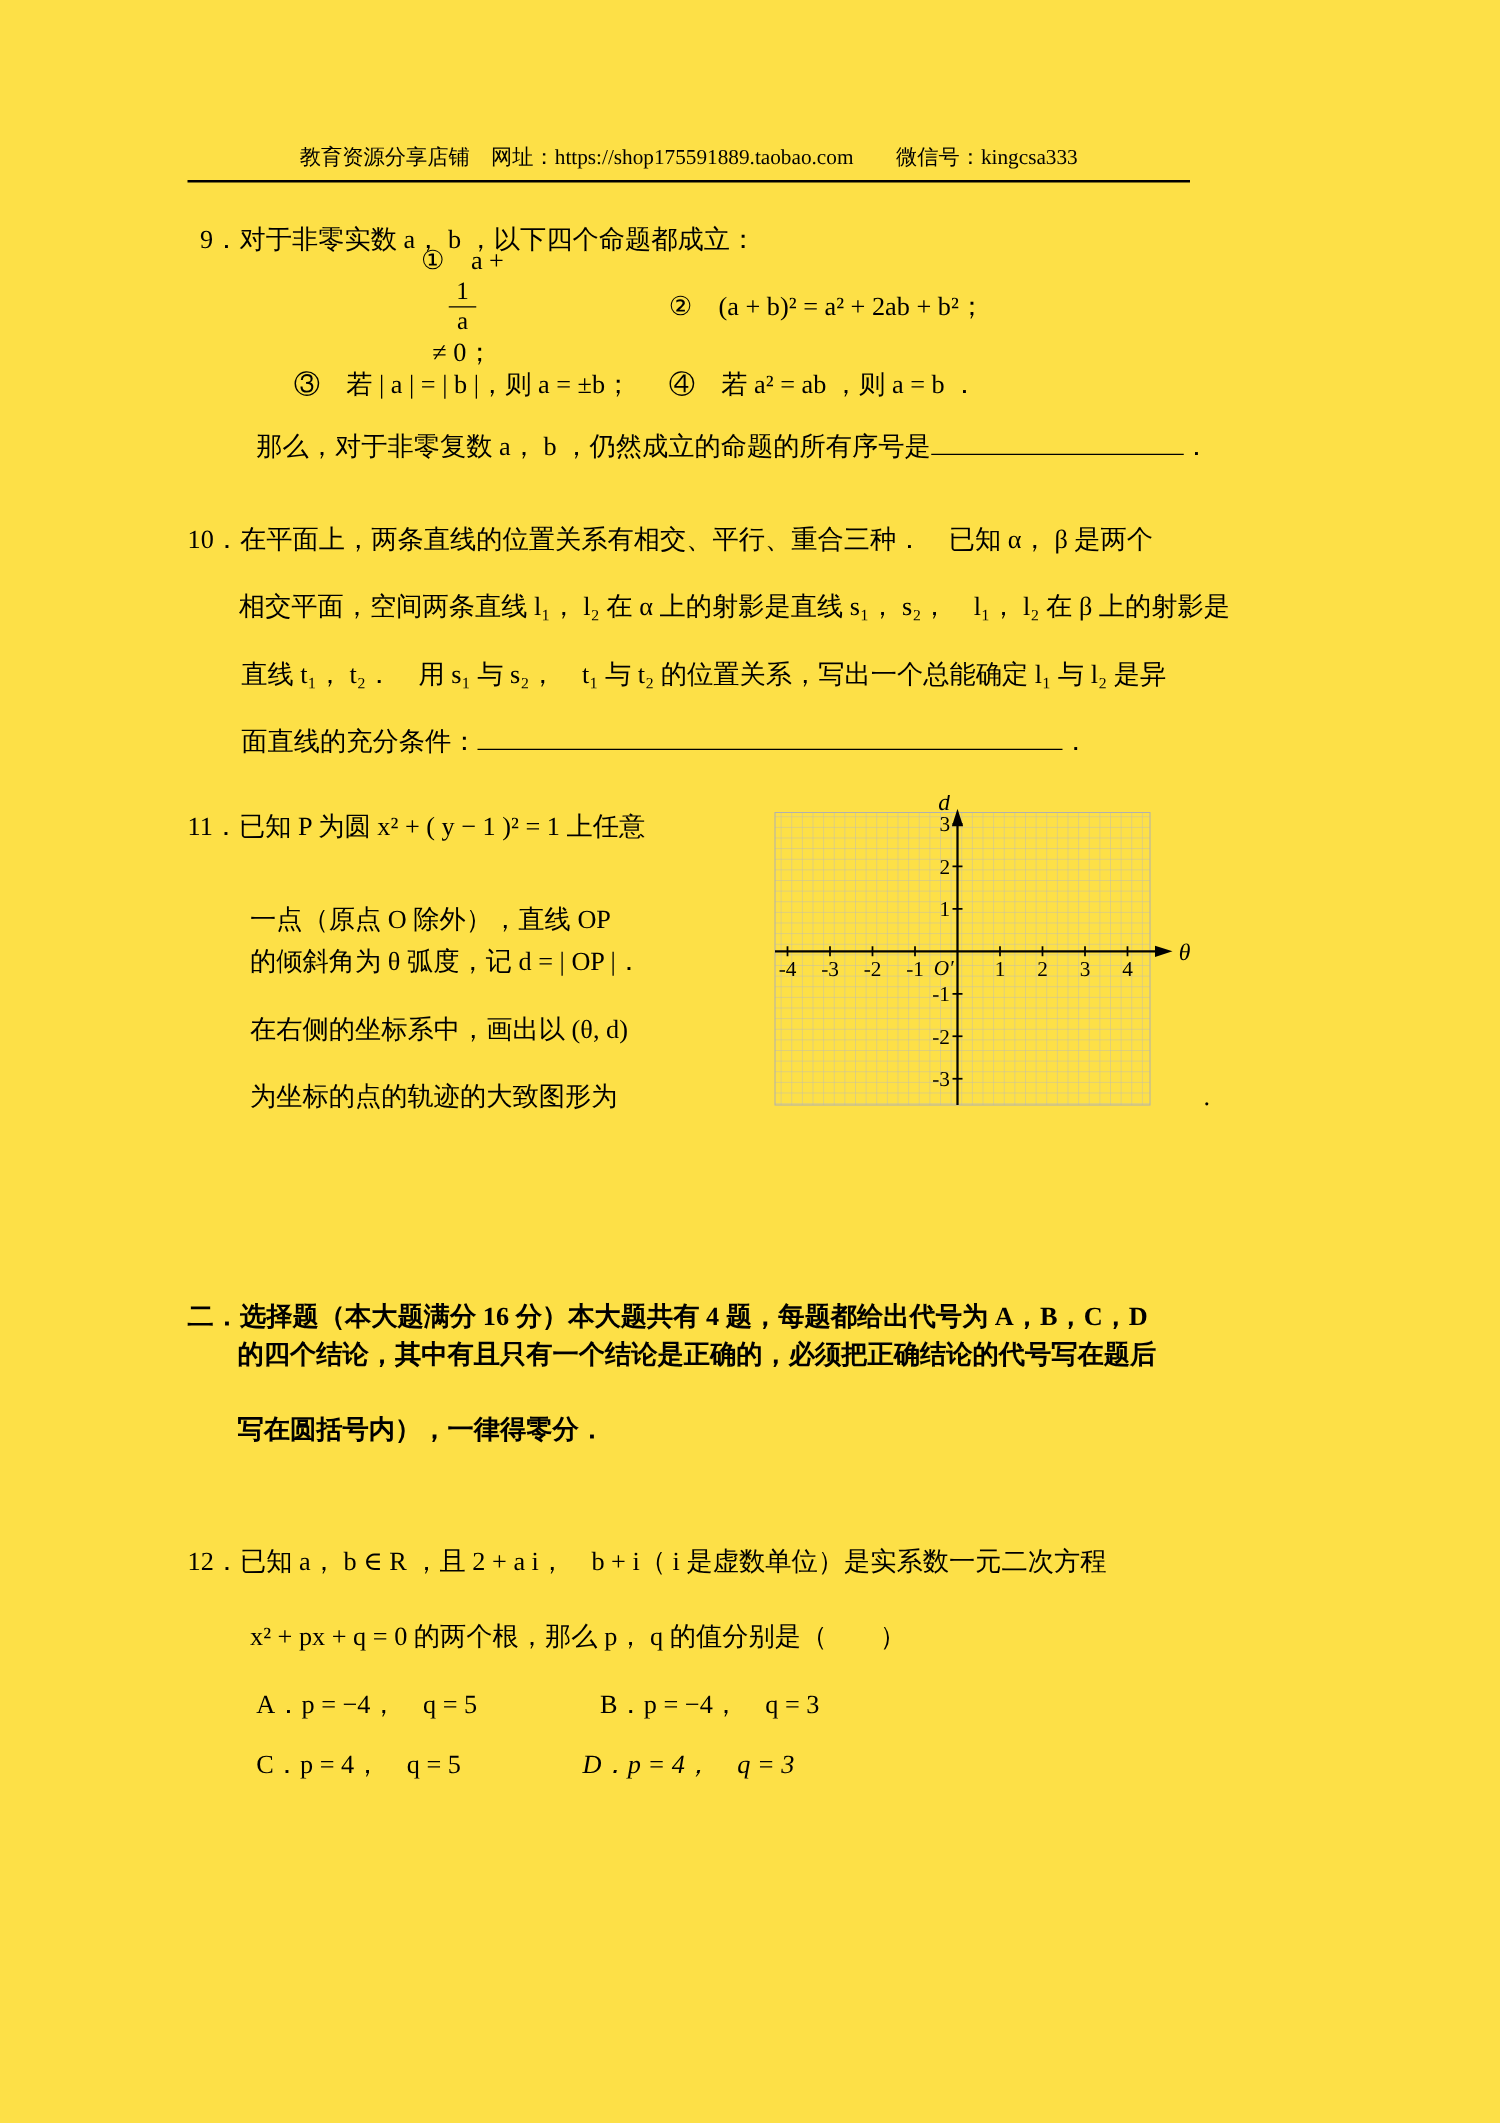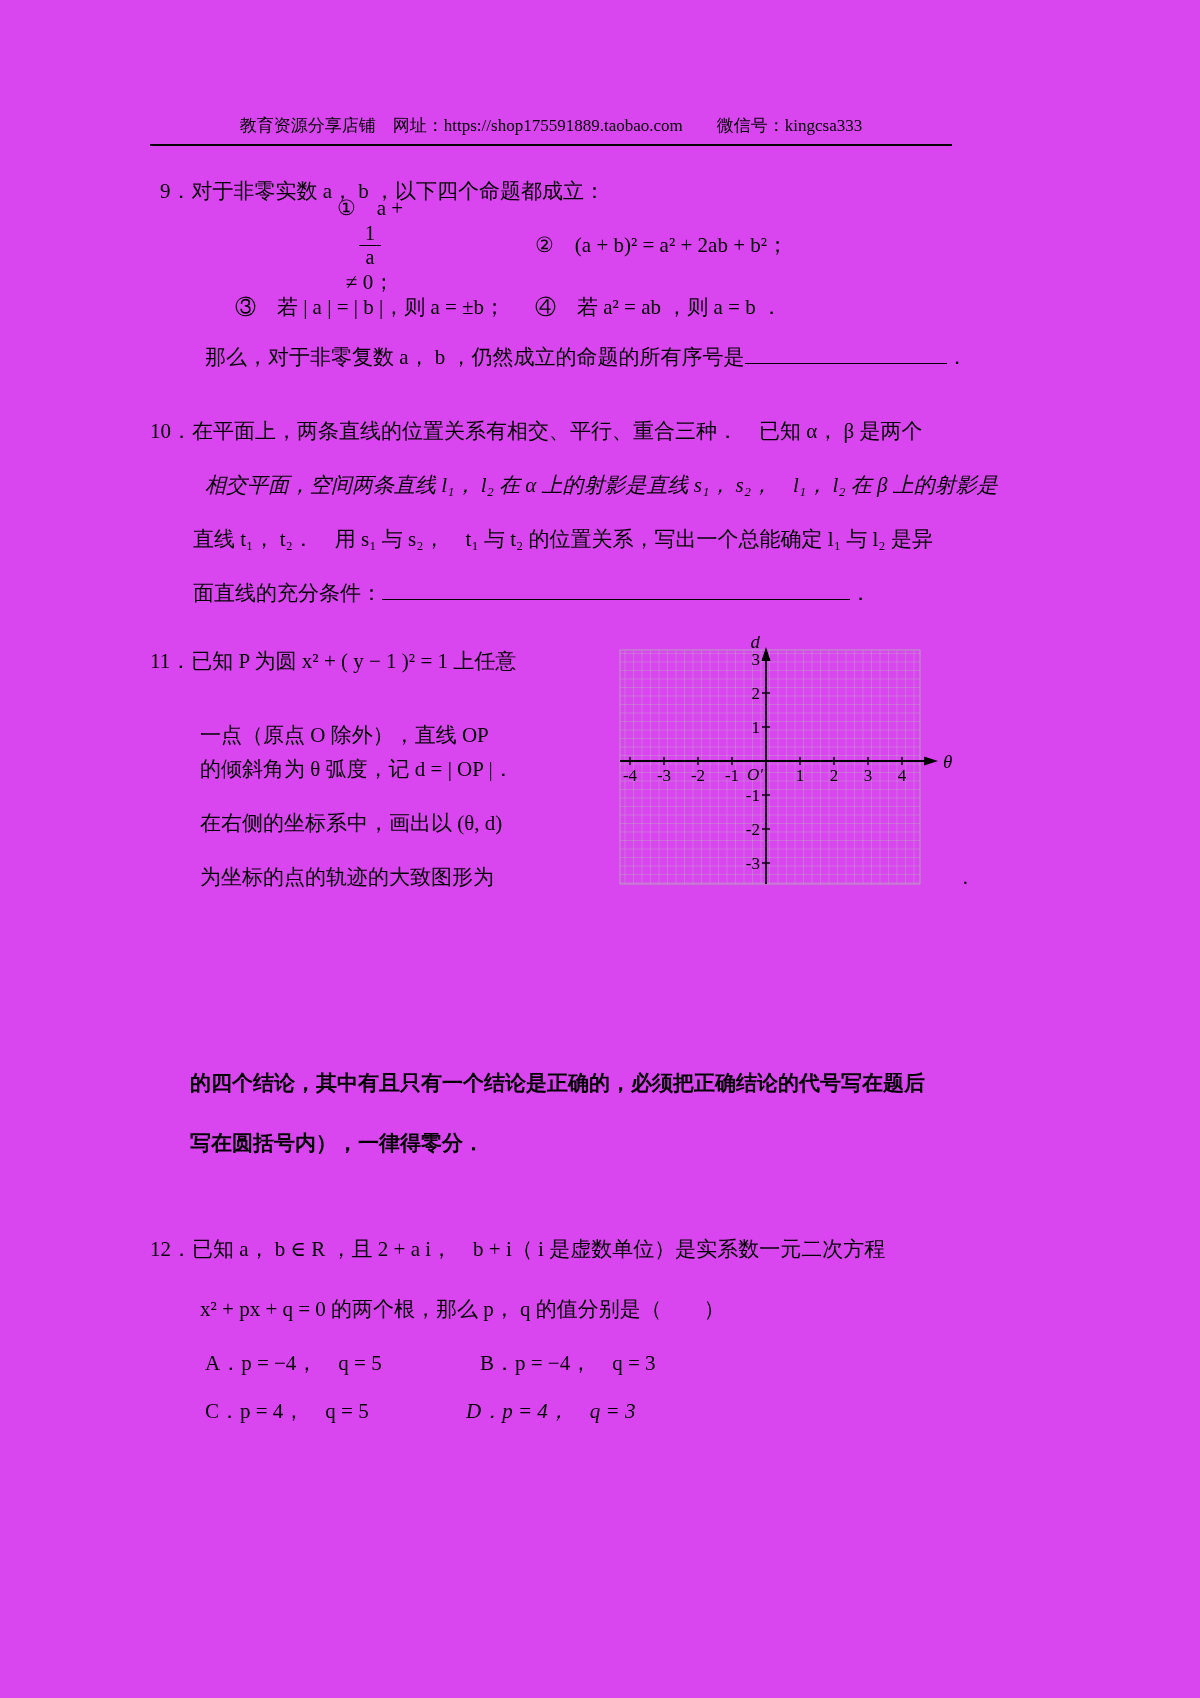--- a/index.html
+++ b/index.html
@@ -2,21 +2,21 @@
 <html><head>
 <meta charset="utf-8">
 <style>
   * { margin:0; padding:0; box-sizing:border-box; }
   html,body { background:#ffffff; }
   body {
     width:1200px; height:1698px;
     font-family:"Liberation Serif","DejaVu Serif",serif;
     color:#000; position:relative; overflow:hidden;
   }
-  .page { position:absolute; inset:0; background:#d946ef; }
+  .page { position:absolute; inset:0; background:#fde047; }
 
   .line { position:absolute; white-space:nowrap; font-size:21px; line-height:1.25; }
 
   
   .doc-header { position:absolute; top:114px; left:150px; width:802px; text-align:center; font-size:17px; }
   .header-rule { border:none; border-top:2px solid #000; margin-top:7px; }
 
   
   .items-row { display:flex; align-items:center; }
   .item-first { width:330px; display:inline-flex; align-items:center;flex-direction:column; }
@@ -66,21 +66,21 @@
   <div class="line items-row" style="top:294px; left:205px;">
     <span class="item-first">③　若 | a | = | b |，则 a = ±b；</span>
     <span>④　若 a² = ab ，则 a = b ．</span>
   </div>
 
   <div class="line" style="top:344px; left:205px;">
     <span>那么，对于非零复数 a， b ，仍然成立的命题的所有序号是</span><span class="blank blank-q9"></span><span>．</span>
   </div>
 
   <div class="line" style="top:418px; left:150px;">10．在平面上，两条直线的位置关系有相交、平行、重合三种．　已知 α， β 是两个</div>
-  <div class="line" style="top:472px; left:205px;font-style:italic;">相交平面，空间两条直线 l₁， l₂ 在 α 上的射影是直线 s₁， s₂，　l₁， l₂ 在 β 上的射影是</div>
+  <div class="line" style="top:472px; left:191px;">相交平面，空间两条直线 l₁， l₂ 在 α 上的射影是直线 s₁， s₂，　l₁， l₂ 在 β 上的射影是</div>
   <div class="line" style="top:526px; left:193px;">直线 t₁， t₂．　用 s₁ 与 s₂，　t₁ 与 t₂ 的位置关系，写出一个总能确定 l₁ 与 l₂ 是异</div>
   <div class="line" style="top:580px; left:193px;">
     <span>面直线的充分条件：</span><span class="blank blank-q10"></span><span>．</span>
   </div>
 
   <div class="line" style="top:648px; left:150px;">11．已知 P 为圆 x² + ( y − 1 )² = 1 上任意</div>
   <div class="line" style="top:722px; left:200px;">一点（原点 O 除外），直线 OP</div>
   <div class="line" style="top:756px; left:200px;">的倾斜角为 θ 弧度，记 d = | OP |．</div>
   <div class="line" style="top:810px; left:200px;">在右侧的坐标系中，画出以 (θ, d)</div>
   <div class="line" style="top:864px; left:200px;">为坐标的点的轨迹的大致图形为</div>
@@ -132,20 +132,21 @@
       <text class="tick-label" x="144" y="199" text-anchor="end">-2</text>
       <text class="tick-label" x="144" y="233" text-anchor="end">-3</text>
 
       <text class="tick-label" x="147" y="144" text-anchor="end" font-style="italic">O′</text>
       <text class="axis-label" x="144" y="12" text-anchor="end">d</text>
       <text class="axis-label" x="327" y="132" text-anchor="start">θ</text>
     </svg>
     <span class="graph-period">.</span>
   </div>
 
+  <div class="line sec-line" style="top:1040px; left:150px;">二．选择题（本大题满分 16 分）本大题共有 4 题，每题都给出代号为 A，B，C，D</div>
   <div class="line sec-line" style="top:1070px; left:190px;">的四个结论，其中有且只有一个结论是正确的，必须把正确结论的代号写在题后</div>
   <div class="line sec-line" style="top:1130px; left:190px;">写在圆括号内），一律得零分．</div>
 
   <div class="line" style="top:1236px; left:150px;">12．已知 a， b ∈ R ，且 2 + a i，　b + i（ i 是虚数单位）是实系数一元二次方程</div>
   <div class="line" style="top:1296px; left:200px;">x² + px + q = 0 的两个根，那么 p， q 的值分别是（　　）</div>
 
   <div class="line" style="top:1350px; left:205px;">
     <span>A．</span><span>p = −4，　q = 5</span>
   </div>
   <div class="line" style="top:1350px; left:480px;">

